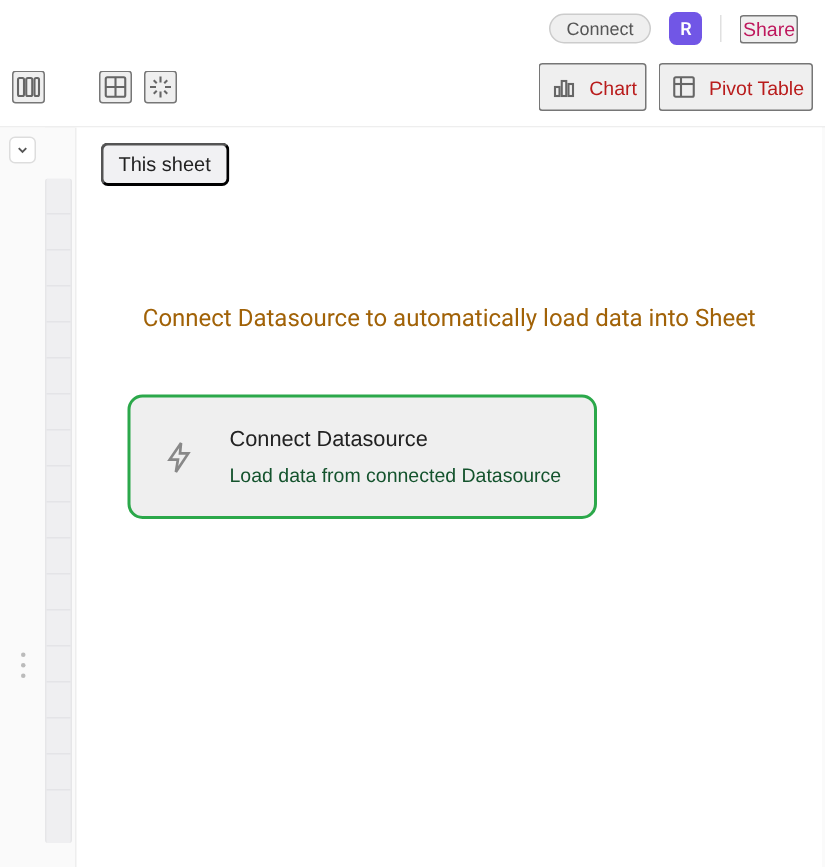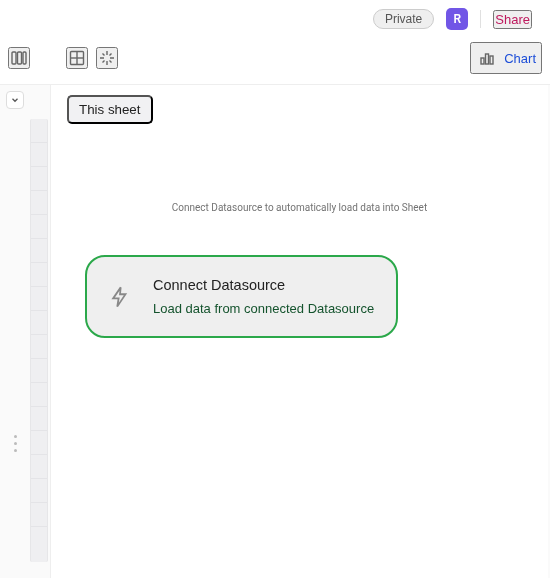--- a/index.html
+++ b/index.html
@@ -66,21 +66,21 @@
     justify-content: center;
     color: #666;
   }
   .tool-icon svg { width: 16px; height: 16px; }
   .spacer { flex: 1; }
   .tool-item {
     display: flex;
     align-items: center;
     gap: 6px;
     font-size: 13px;
-    color: #1d4ed8;
+    color: #b91c1c;
     padding: 3px 4px;
   }
   .connections-wrap {
     border: 2px solid #d73a3c;
     border-radius: 2px;
     padding: 4px 6px 6px 6px;
   }
   .connections-btn {
     display: flex;
     align-items: center;
@@ -178,27 +178,27 @@
     padding: 70px 34px 0 34px;
     text-align:center;
   }
   .empty-title {
     font-size: 17px;
     font-weight:600;
     color:#222;
     margin-bottom:12px;
   }
   .empty-sub {
-    font-size: 10px;
-    color:#737373;
+    font-size: 16px;
+    color:#a16207;
     margin-bottom: 42px;
   }
   .connect-card {
     border: 2px solid #2ba84a;
-    border-radius: 20px;
+    border-radius: 10px;
     padding: 20px 22px;
     display:flex;
     align-items:center;
     gap: 22px;
     text-align:left;
   }
   .card-icon {
     color:#888;
     display:flex;
   }
@@ -209,21 +209,21 @@
   }
   .card-sub {
     font-size: 13px;
     color: #14532d;
   }
 </style>
 </head>
 <body>
 
 <div class="header">
-  <button class="private-pill">Private</button>
+  <button class="private-pill">Connect</button>
   <div class="avatar">R</div>
   <div class="vdiv"></div>
   <button class="share">Share</button>
 </div>
 
 <div class="toolbar">
   <button class="tool-icon">
     <svg viewBox="0 0 16 16" fill="none" stroke="currentColor" stroke-width="1.4">
         <rect x="1" y="2" width="4" height="12" rx="1"></rect>
         <rect x="6.5" y="2" width="4" height="12" rx="1"></rect>
@@ -246,20 +246,30 @@
   <div class="spacer"></div>
   <button class="tool-item">
     <span class="tool-icon">
       <svg viewBox="0 0 16 16" fill="none" stroke="currentColor" stroke-width="1.4">
           <rect x="2" y="8" width="3" height="6"></rect>
           <rect x="6.5" y="4" width="3" height="10"></rect>
           <rect x="11" y="6" width="3" height="8"></rect>
         </svg>
     </span>
     <span>Chart</span>
+  </button>
+  <button class="tool-item">
+    <span class="tool-icon">
+      <svg viewBox="0 0 16 16" fill="none" stroke="currentColor" stroke-width="1.4">
+          <rect x="1.5" y="1.5" width="13" height="13" rx="1"></rect>
+          <line x1="6" y1="1.5" x2="6" y2="14.5"></line>
+          <line x1="1.5" y1="6" x2="14.5" y2="6"></line>
+        </svg>
+    </span>
+    <span>Pivot Table</span>
   </button>
 </div>
 
 <div class="body-wrap">
   <div class="left-rail">
     <button class="rail-chevron">
       <svg width="10" height="10" viewBox="0 0 16 16" fill="none" stroke="currentColor" stroke-width="2">
           <path d="M4 6l4 4 4-4"></path>
         </svg>
     </button>

